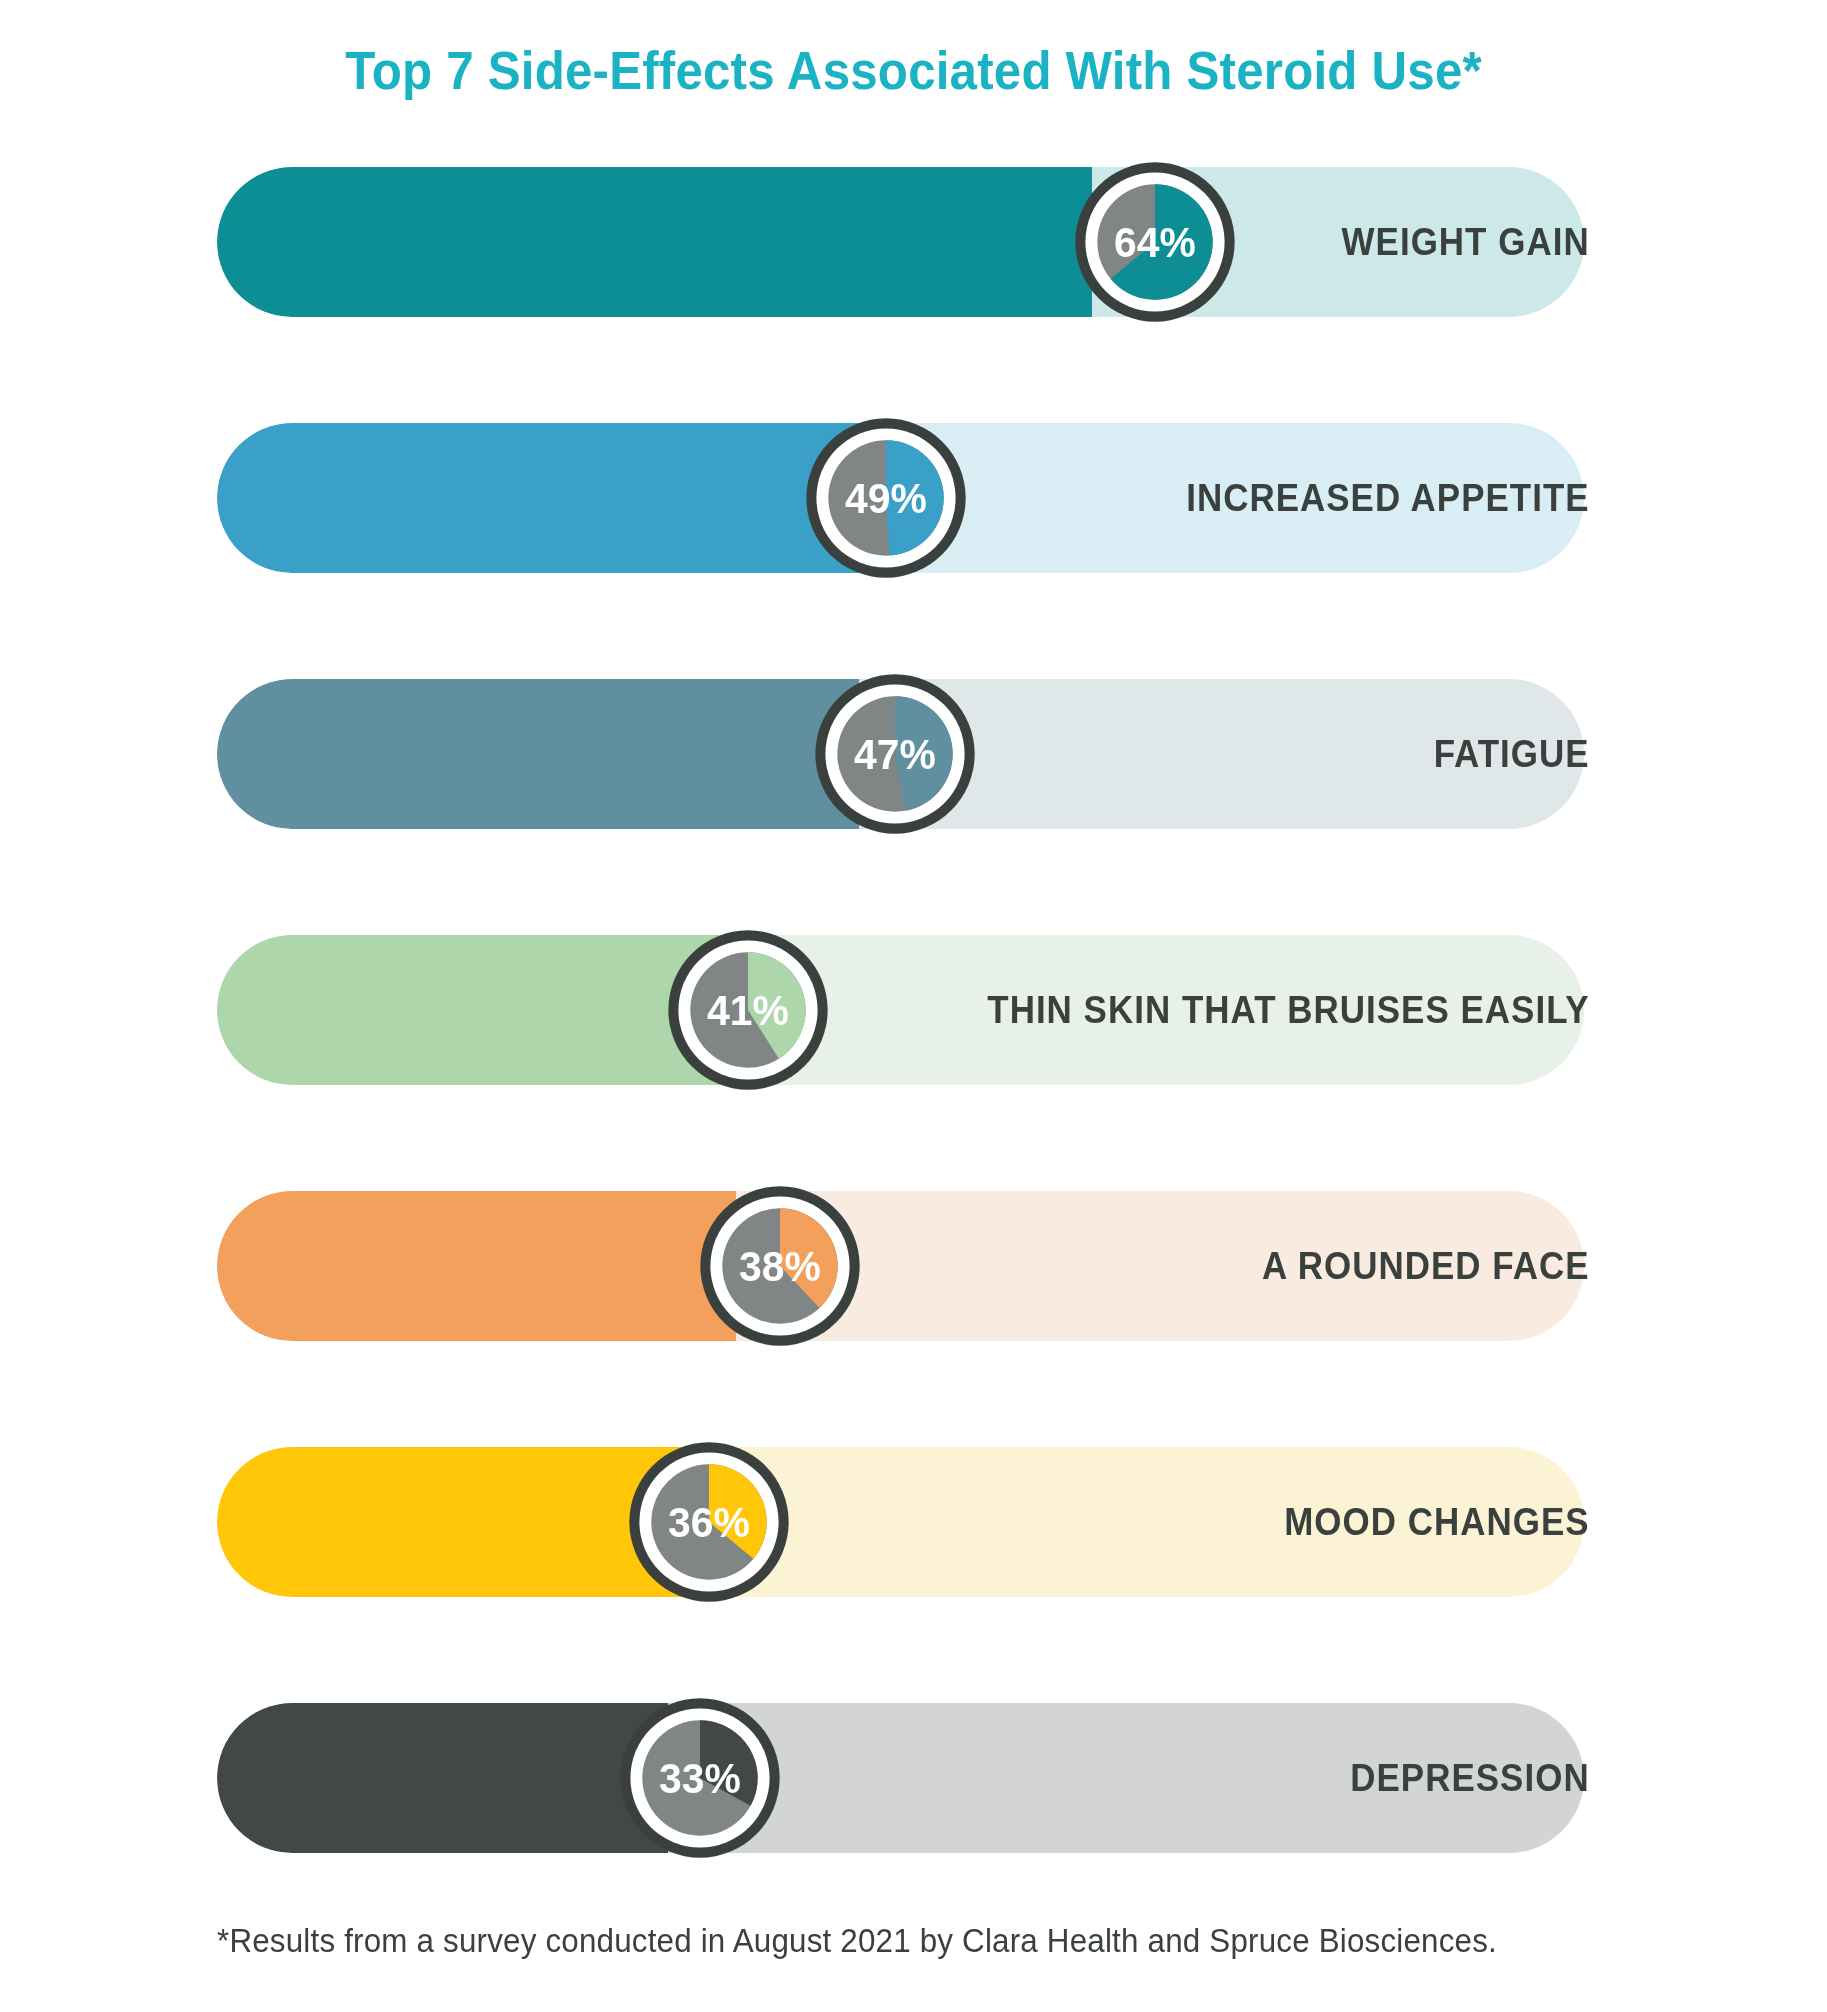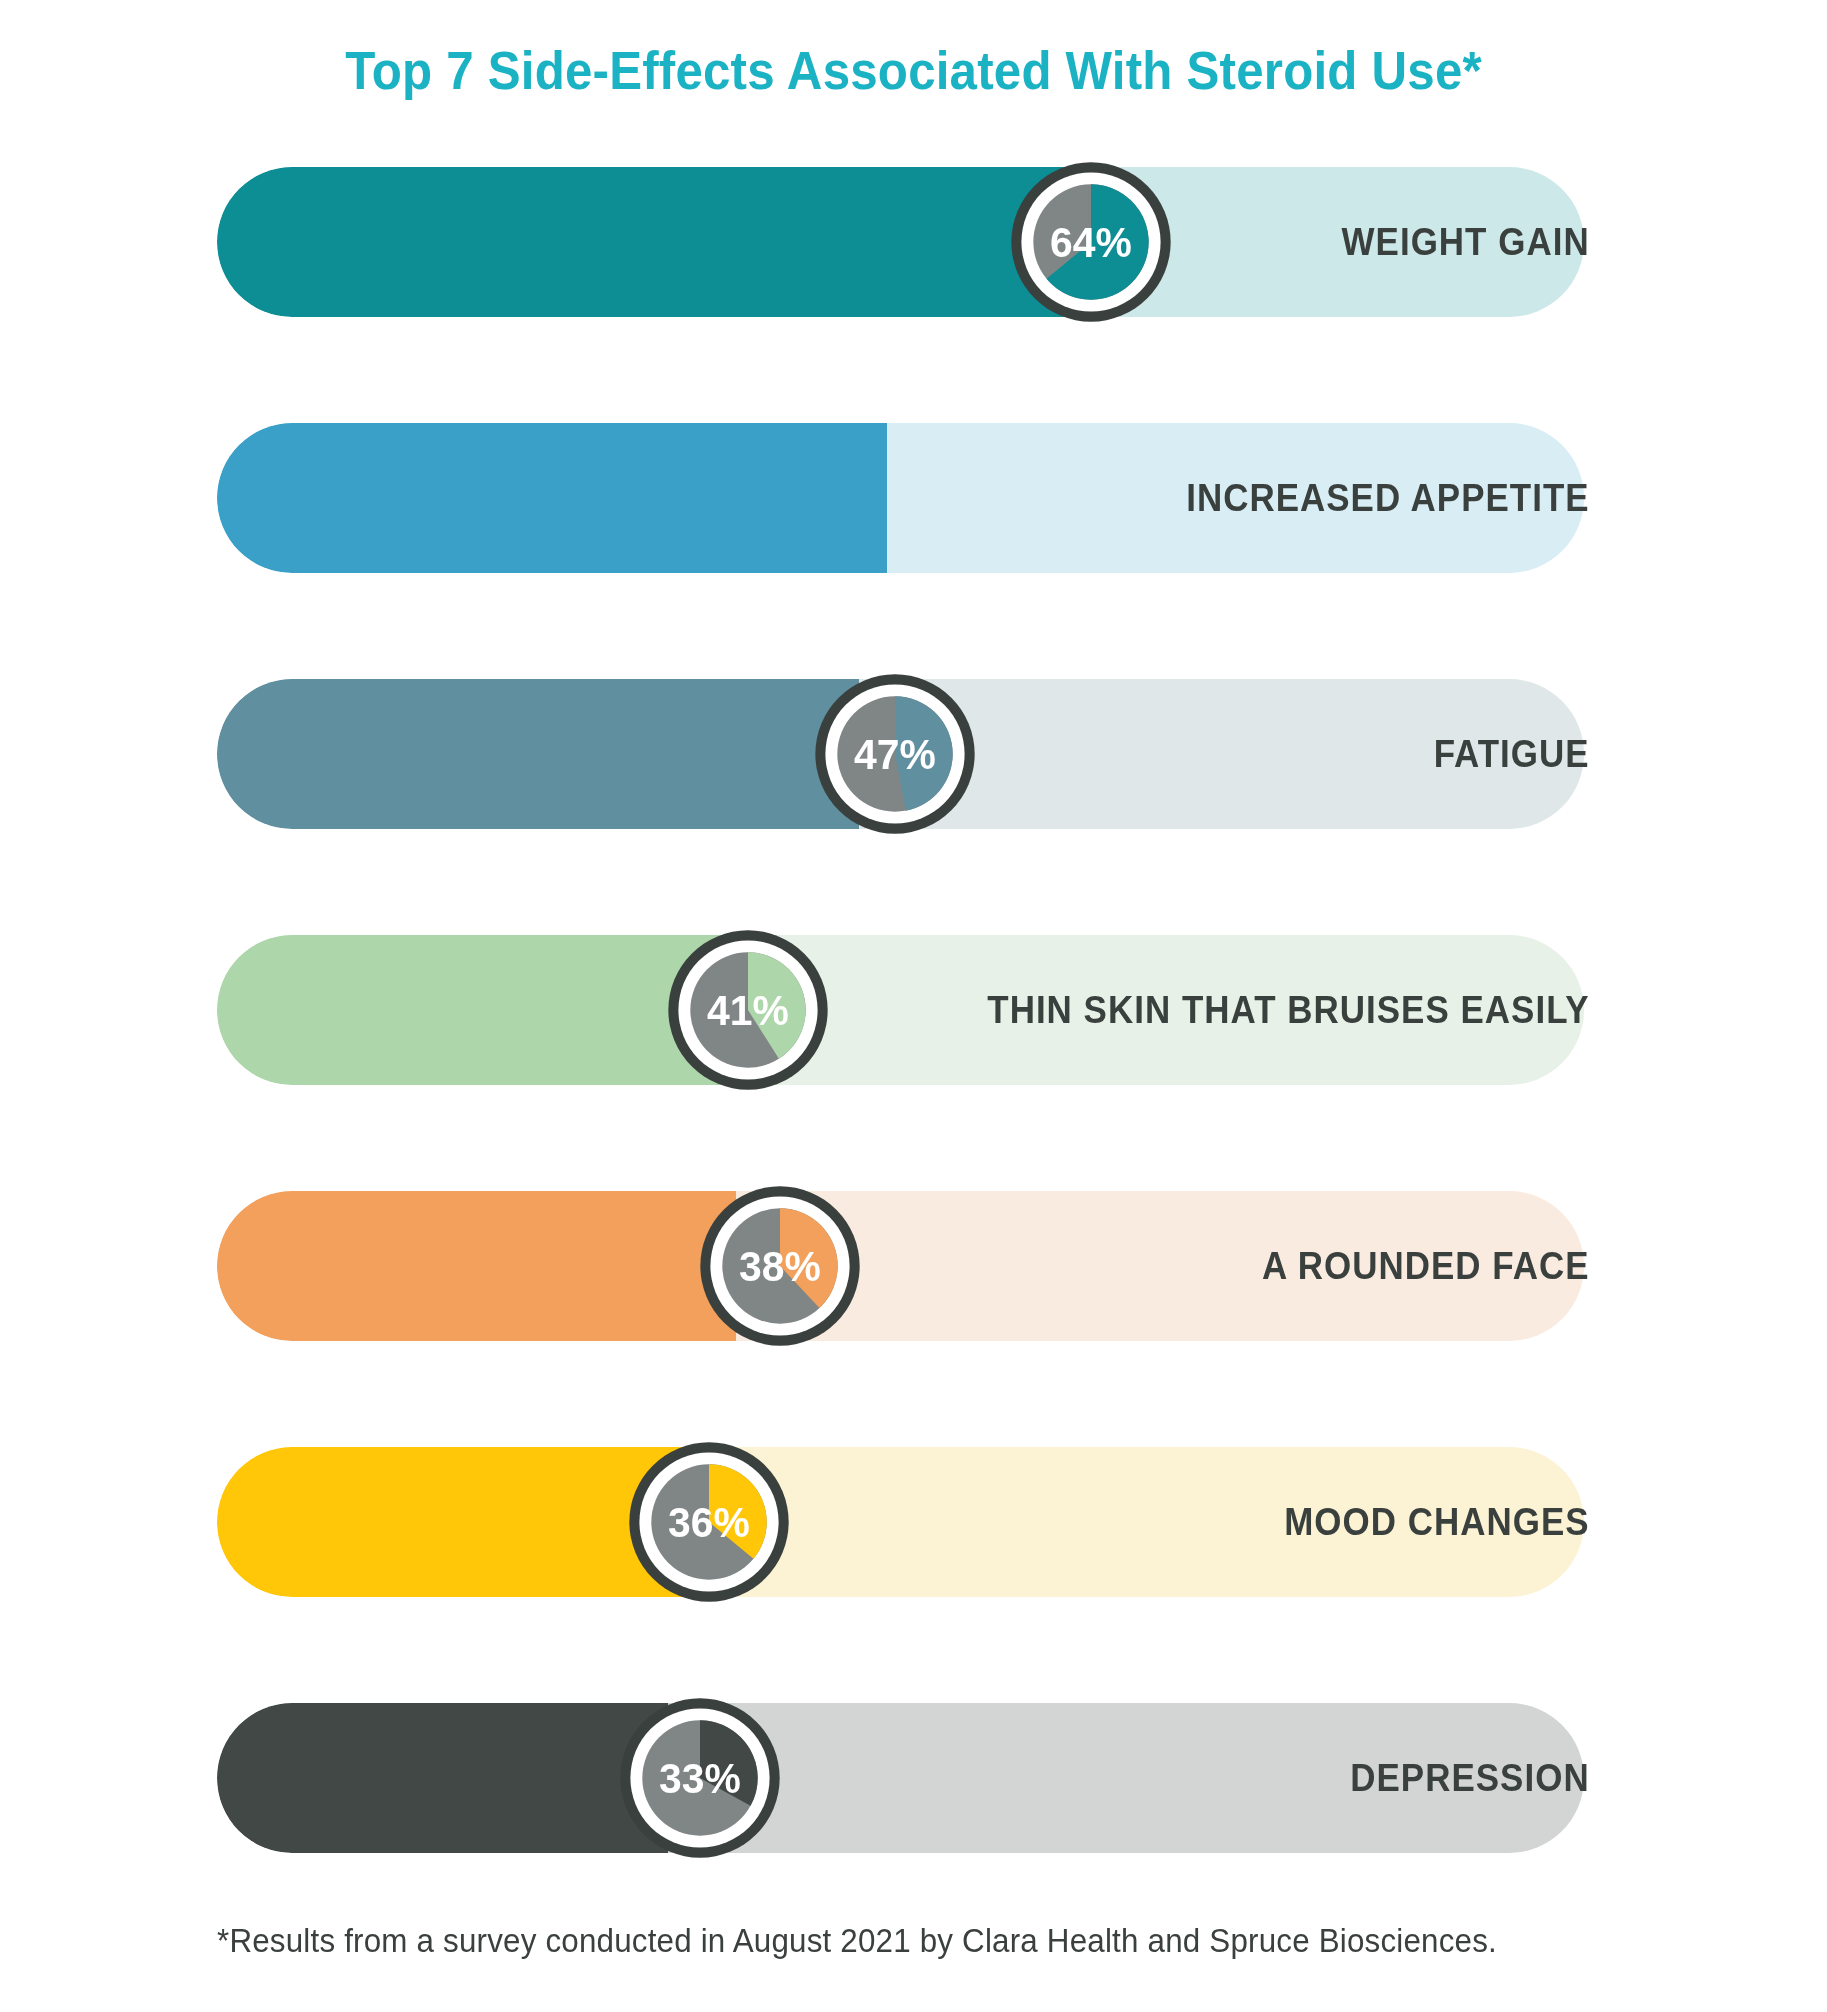--- a/index.html
+++ b/index.html
@@ -144,35 +144,44 @@
 <div id="infographic">
 
   <div class="title">Top 7 Side-Effects Associated With Steroid Use*</div>
 
   <div class="rows">
       <div class="bar-row">
         <div class="bar-track" style="background: rgb(205, 232, 232);">
           <div class="bar-fill" style="background: rgb(13, 142, 148); width: 875px;"></div>
         </div>
         <div class="bar-label">WEIGHT GAIN</div>
-        <div class="pie-badge" style="left: 1091px;">
+        <div class="pie-badge" style="left: 1155px;">
           <svg viewBox="0 0 190 190">
             <circle cx="95" cy="95" r="87" fill="#3A403D"></circle>
             <circle cx="95" cy="95" r="76" fill="#FFFFFF"></circle>
             <circle cx="95" cy="95" r="63" fill="#808585"></circle>
             <path d="M 95 95 L 95 32 A 63 63 0 1 1 46.46 135.16 Z" fill="#0D8E94"></path>
           </svg>
           <div class="pie-value">64%</div>
         </div>
       </div>
       <div class="bar-row">
         <div class="bar-track" style="background: rgb(216, 237, 244);">
           <div class="bar-fill" style="background: rgb(58, 160, 200); width: 670px;"></div>
         </div>
         <div class="bar-label">INCREASED APPETITE</div>
+        <div class="pie-badge" style="left: 886px;">
+          <svg viewBox="0 0 190 190">
+            <circle cx="95" cy="95" r="87" fill="#3A403D"></circle>
+            <circle cx="95" cy="95" r="76" fill="#FFFFFF"></circle>
+            <circle cx="95" cy="95" r="63" fill="#808585"></circle>
+            <path d="M 95 95 L 95 32 A 63 63 0 0 1 98.96 157.88 Z" fill="#3AA0C8"></path>
+          </svg>
+          <div class="pie-value">49%</div>
+        </div>
       </div>
       <div class="bar-row">
         <div class="bar-track" style="background: rgb(223, 231, 233);">
           <div class="bar-fill" style="background: rgb(96, 144, 160); width: 642px;"></div>
         </div>
         <div class="bar-label">FATIGUE</div>
         <div class="pie-badge" style="left: 895px;">
           <svg viewBox="0 0 190 190">
             <circle cx="95" cy="95" r="87" fill="#3A403D"></circle>
             <circle cx="95" cy="95" r="76" fill="#FFFFFF"></circle>

